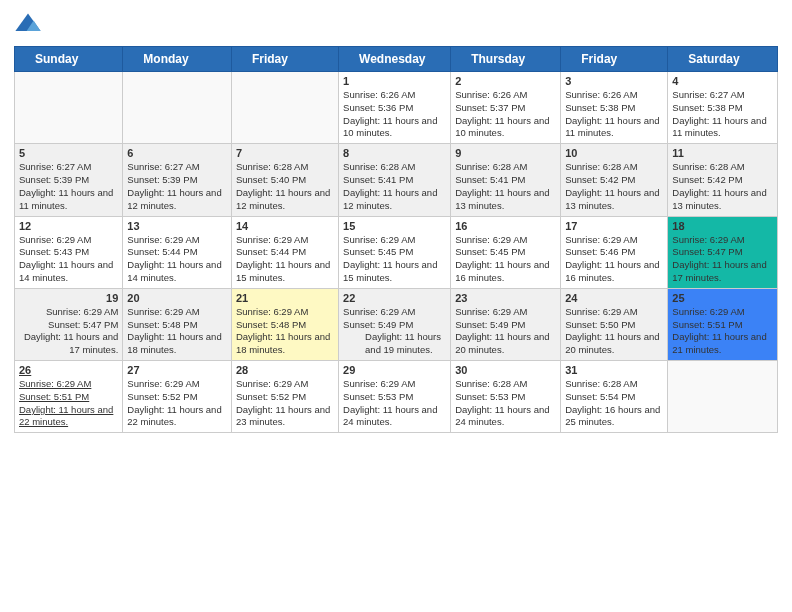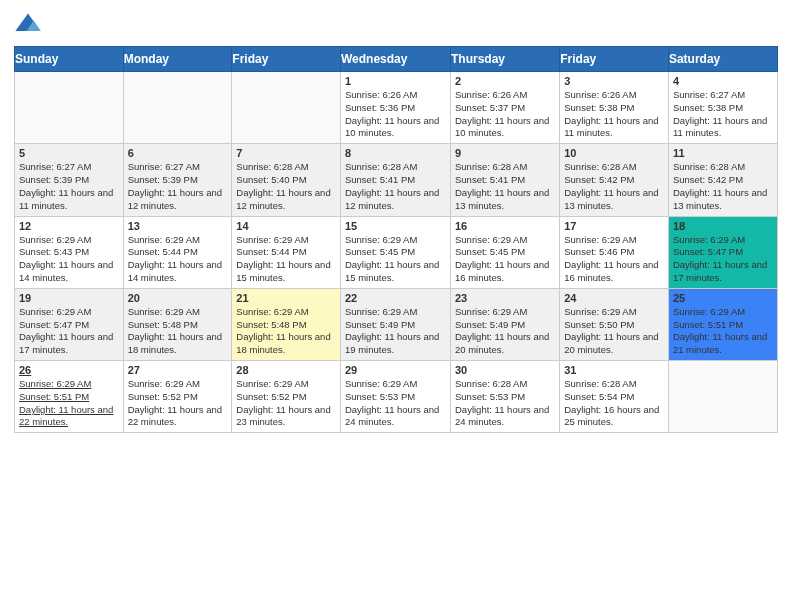--- a/index.html
+++ b/index.html
@@ -62,21 +62,21 @@
     .calendar {
       width: 100%;
       border-collapse: collapse;
       border: 1px solid #ccc;
     }
     .calendar th {
       background: #2a6db5;
       color: #fff;
       font-size: 12px;
       font-weight: bold;
-      padding: 5px 0;
+      padding: 5px 20px;
       text-align: left;
       border: 1px solid #1e5a9e;
     }
     .calendar td {
       vertical-align: top;
       border: 1px solid #ccc;
       padding: 3px 4px;
       font-size: 9.5px;
       color: #333;
       width: 113px;
@@ -241,21 +241,21 @@
             <div style="line-height: 1.35;">Daylight: 11 hours and 16 minutes.</div>
           </td>
           <td style="background: #14b8a6;">
             <span class="day-number">18</span>
             <div style="line-height: 1.35;">Sunrise: 6:29 AM</div>
             <div style="line-height: 1.35;">Sunset: 5:47 PM</div>
             <div style="line-height: 1.35;">Daylight: 11 hours and 17 minutes.</div>
           </td>
         </tr>
         <tr style="background: rgb(240, 240, 240);">
-          <td style="background: rgb(240, 240, 240);">
+          <td style="background: rgb(240, 240, 240); text-align: right;">
             <span class="day-number">19</span>
             <div style="line-height: 1.35;">Sunrise: 6:29 AM</div>
             <div style="line-height: 1.35;">Sunset: 5:47 PM</div>
             <div style="line-height: 1.35;">Daylight: 11 hours and 17 minutes.</div>
           </td>
           <td style="background: rgb(240, 240, 240);">
             <span class="day-number">20</span>
             <div style="line-height: 1.35;">Sunrise: 6:29 AM</div>
             <div style="line-height: 1.35;">Sunset: 5:48 PM</div>
             <div style="line-height: 1.35;">Daylight: 11 hours and 18 minutes.</div>
@@ -263,21 +263,21 @@
           <td style="background: #fef9c3;">
             <span class="day-number">21</span>
             <div style="line-height: 1.35;">Sunrise: 6:29 AM</div>
             <div style="line-height: 1.35;">Sunset: 5:48 PM</div>
             <div style="line-height: 1.35;">Daylight: 11 hours and 18 minutes.</div>
           </td>
           <td style="background: rgb(240, 240, 240);">
             <span class="day-number">22</span>
             <div style="line-height: 1.35;">Sunrise: 6:29 AM</div>
             <div style="line-height: 1.35;">Sunset: 5:49 PM</div>
-            <div style="line-height: 1.35;">Daylight: 11 hours and 19 minutes.</div>
+            <div style="line-height: 1.35; margin-left: 22px;">Daylight: 11 hours and 19 minutes.</div>
           </td>
           <td style="background: rgb(240, 240, 240);">
             <span class="day-number">23</span>
             <div style="line-height: 1.35;">Sunrise: 6:29 AM</div>
             <div style="line-height: 1.35;">Sunset: 5:49 PM</div>
             <div style="line-height: 1.35;">Daylight: 11 hours and 20 minutes.</div>
           </td>
           <td style="background: rgb(240, 240, 240);">
             <span class="day-number">24</span>
             <div style="line-height: 1.35;">Sunrise: 6:29 AM</div>

